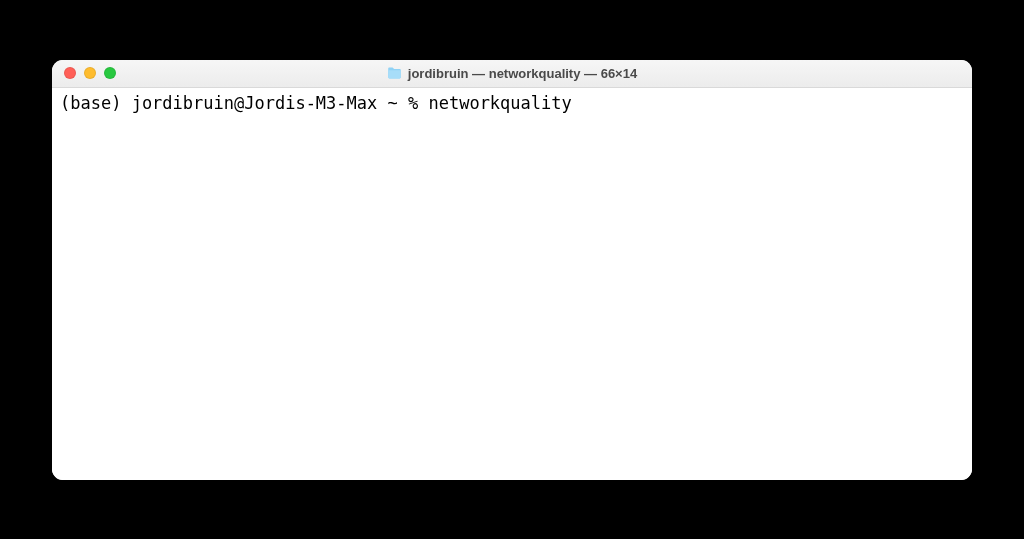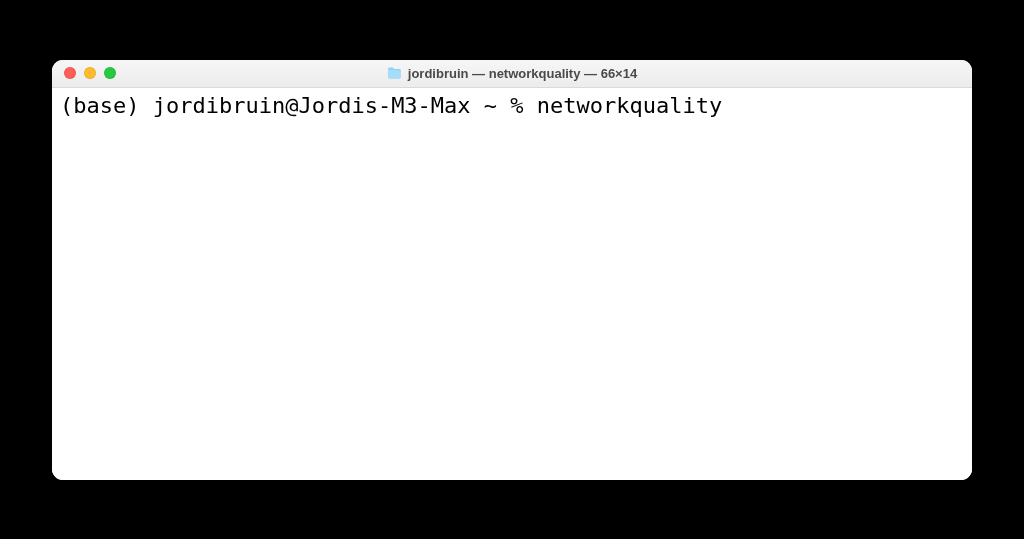--- a/index.html
+++ b/index.html
@@ -62,21 +62,21 @@
     .folder-icon {
       width: 15px;
       height: 12px;
       display: inline-block;
     }
     .terminal-body {
       flex: 1;
       background: #ffffff;
       padding: 4px 8px;
       font-family: ui-monospace, "SF Mono", Menlo, Monaco, monospace;
-      font-size: 22px;
+      font-size: 17px;
       line-height: 1.3;
       color: #000000;
       white-space: pre;
       letter-spacing: 0;
     }
     .line { display: block; }
     .cursor {
       display: inline-block;
       width: 11px;
       height: 21px;

